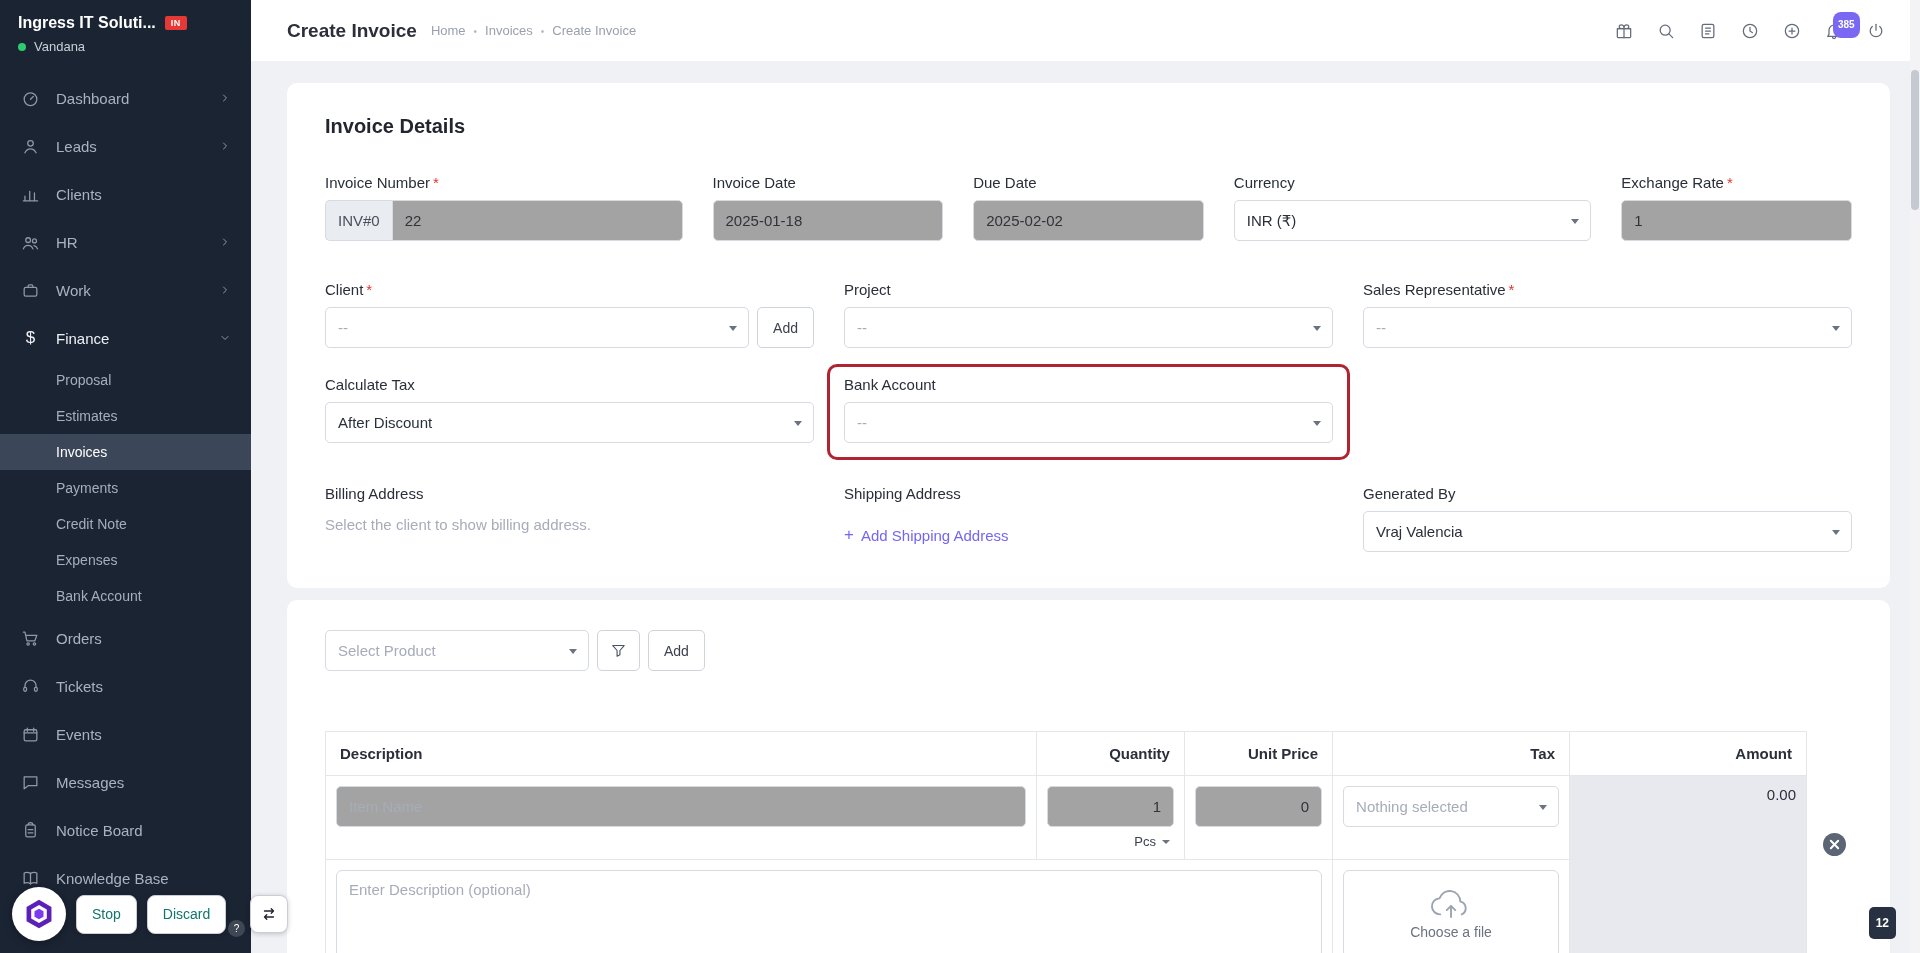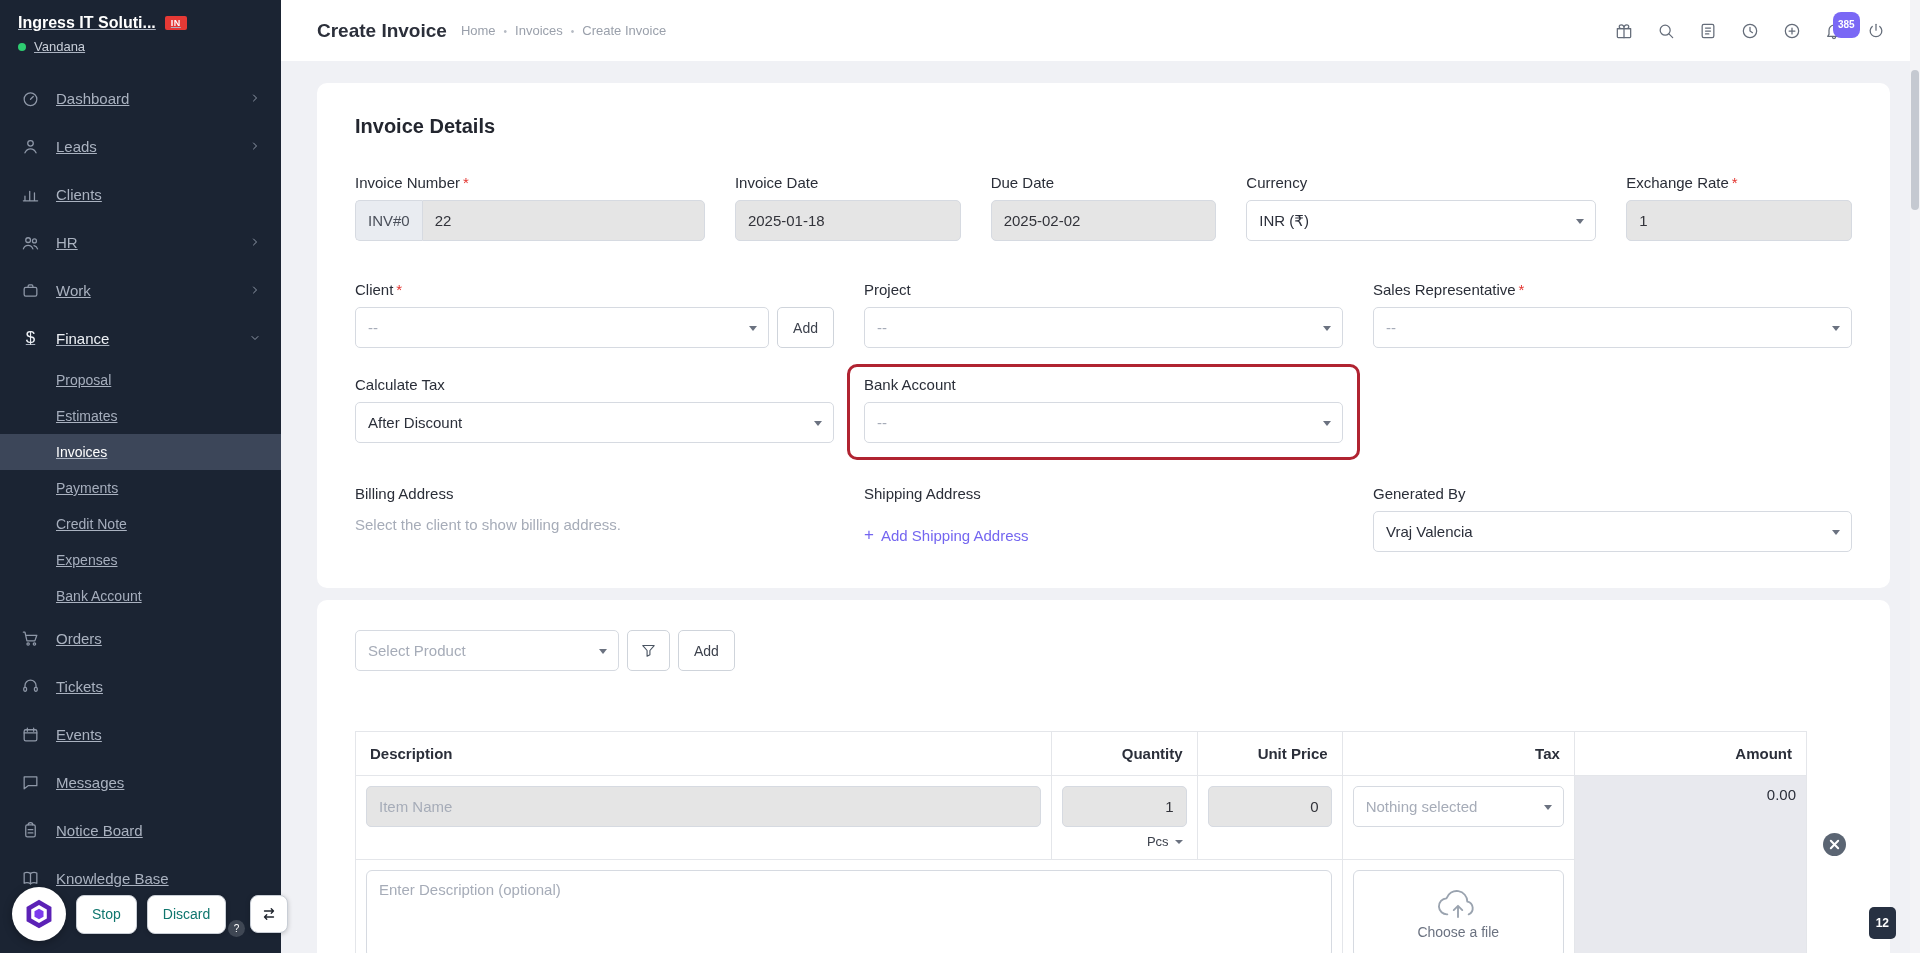--- a/index.html
+++ b/index.html
@@ -4,21 +4,21 @@
 <style>
   * { box-sizing: border-box; margin: 0; padding: 0; }
   html,body { width:1920px; height:953px; overflow:hidden; }
   body {
     font-family: "Liberation Sans", "DejaVu Sans", sans-serif;
     background:#f0f1f5; color:#2b2f3a; font-size:15px;
   }
   .app { display:flex; width:100%; height:100%; position:relative; }
 
   
-  .sidebar { width:281px; flex-shrink:0; background:#1b2433; color:#aab2c0; overflow:hidden;text-decoration:underline; }
+  .sidebar { width:251px; flex-shrink:0; background:#1b2433; color:#aab2c0; overflow:hidden; }
   .brand { padding:14px 18px 8px; }
   .brand-row { display:flex; align-items:center; gap:9px; }
   .brand-name { color:#fff; font-weight:700; font-size:16px; white-space:nowrap; }
   .brand-badge { background:#e53935; color:#fff; font-size:9px; font-weight:700; padding:2px 6px; border-radius:2px; letter-spacing:.5px; }
   .brand-user { display:flex; align-items:center; gap:8px; font-size:13px; color:#c9cfd9; margin-top:7px; }
   .gdot { width:8px; height:8px; border-radius:50%; background:#2ecc71; }
   .menu { margin-top:12px; }
   .mi { display:flex; align-items:center; gap:15px; padding:0 20px; height:48px; font-size:15px; cursor:pointer; }
   .mi-icon { width:21px; display:flex; justify-content:center; }
   .mi-icon svg { width:19px; height:19px; stroke:#8f98a8; fill:none; stroke-width:1.6; stroke-linecap:round; stroke-linejoin:round; }
@@ -49,21 +49,21 @@
   .section-title { font-size:20px; font-weight:600; color:#23262f; margin:2px 0 36px; }
 
   .form-row { display:grid; gap:30px; margin-bottom:40px; }
   .cols5 { grid-template-columns:1.55fr 1fr 1fr 1.55fr 1fr; }
   .cols3 { grid-template-columns:repeat(3,1fr); }
   .mb-sm { margin-bottom:28px; }
   .mb-lg { margin-bottom:42px; }
   .label { font-size:15px; color:#2a2e38; margin-bottom:9px; display:block; }
   .req { color:#e3342f; margin-left:3px; }
 
-  input.ctl { width:100%; height:41px; border:1px solid #d6dae1; border-radius:5px; padding:0 12px; font-size:15px; color:#32333a; font-family:inherit; background:#e5e5e5; }
+  input.ctl { width:100%; height:41px; border:1px solid #d6dae1; border-radius:5px; padding:0 12px; font-size:15px; color:#32333a; font-family:inherit; background:#a3a3a3; }
   input.ctl::placeholder, textarea::placeholder { color:#a6acb8; }
   .disabled-input { background:#e9ebf0; }
   .input-group { display:flex; }
   .ig-prefix { background:#e9ecf1; border:1px solid #d6dae1; border-right:none; border-radius:5px 0 0 5px; display:flex; align-items:center; padding:0 12px; font-size:15px; color:#4a4f5a; }
   .input-group input { border-radius:0 5px 5px 0; }
 
   .select { height:41px; border:1px solid #d6dae1; border-radius:5px; background:#fff; display:flex; align-items:center; padding:0 30px 0 12px; position:relative; cursor:pointer; font-size:15px; }
   .select .caret { position:absolute; right:11px; top:50%; margin-top:-2px; width:0; height:0; border-left:4.5px solid transparent; border-right:4.5px solid transparent; border-top:5px solid #6b7280; }
   .muted { color:#a6acb8; }
   .with-btn { display:flex; gap:8px; }

